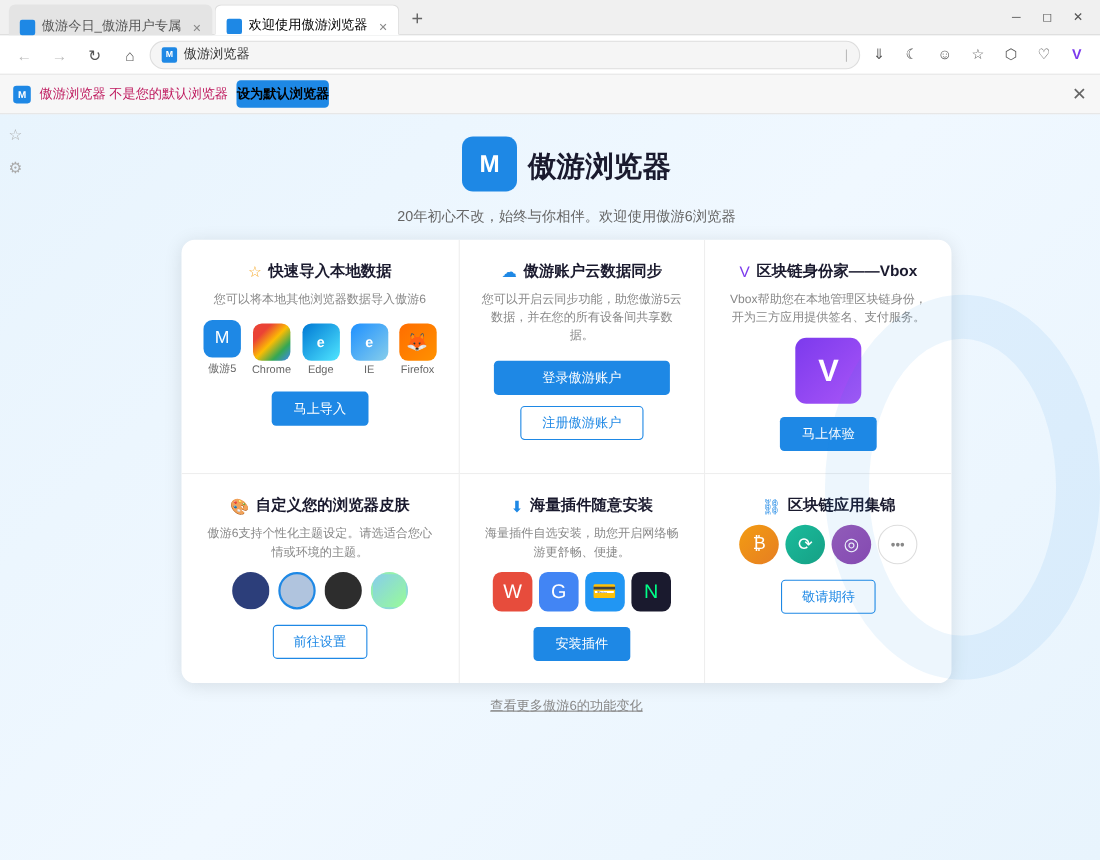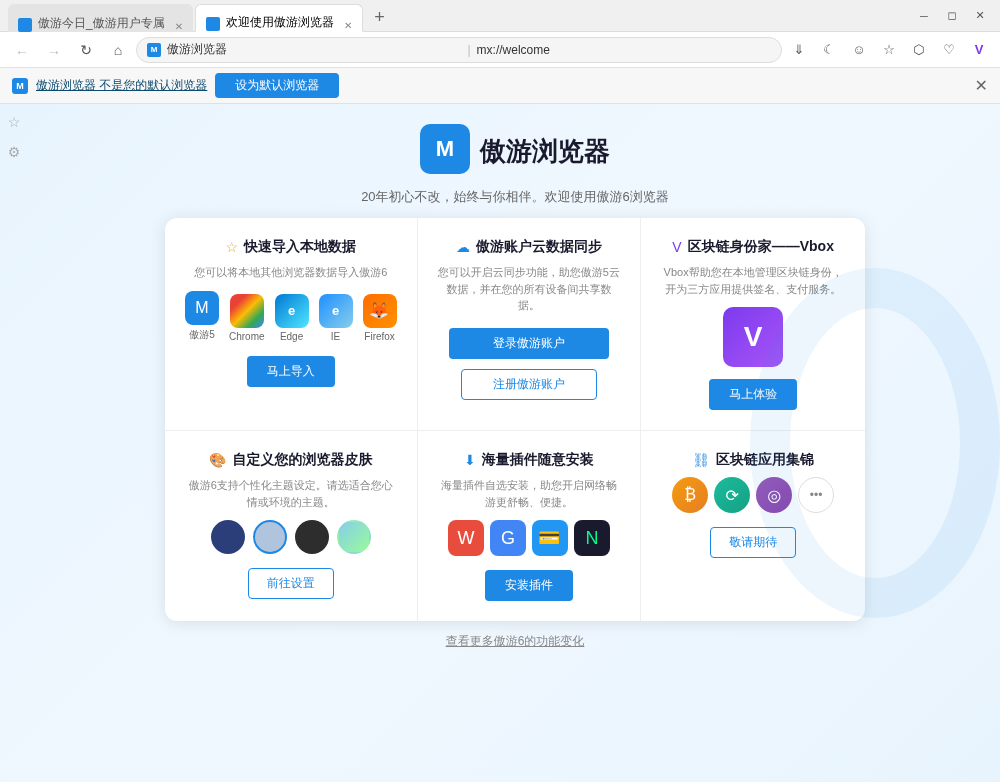--- a/index.html
+++ b/index.html
@@ -44,24 +44,24 @@
     .nav-actions { display: flex; gap: 4px; }
     .nav-action-btn { width: 26px; height: 26px; display: flex; align-items: center; justify-content: center; cursor: pointer; color: #555; font-size: 13px; }
 
     
     .notification-bar {
       display: flex; align-items: center; height: 36px;
       background: #f7f7f7; border-bottom: 1px solid #e0e0e0;
       padding: 0 12px; gap: 8px;
     }
     .notif-icon { width: 16px; height: 16px; background: #1e88e5; border-radius: 3px; display: flex; align-items: center; justify-content: center; }
-    .notif-text { font-size: 12px; color: #0c4a6e; text-decoration: underline; }
+    .notif-text { font-size: 12px; color: #be185d; }
     .notif-btn {
-      background: #1e88e5; color: #ffffff; border: none; border-radius: 4px;
-      padding: 4px 20px; font-size: 12px; cursor: pointer;
+      background: #1e88e5; color: #000000; border: none; border-radius: 4px;
+      padding: 4px 0; font-size: 12px; cursor: pointer; font-weight: bold;
     }
     .notif-close { margin-left: auto; cursor: pointer; color: #666; font-size: 16px; }
 
     
     .main-content {
       height: calc(782px - 32px - 36px - 36px);
       background: linear-gradient(135deg, #e8f4fd 0%, #f0f8ff 50%, #e8f4fd 100%);
       overflow-y: auto; position: relative;
     }
 
@@ -205,21 +205,20 @@
   <div class="nav-btn disabled">←</div>
   <div class="nav-btn disabled">→</div>
   <div class="nav-btn">↻</div>
   <div class="nav-btn">⌂</div>
   <div class="address-bar">
     <div class="address-icon">
       <span style="color:white;font-size:8px;font-weight:bold;">M</span>
     </div>
     <span class="address-text">傲游浏览器</span>
     <span style="color:#bbb;font-size:12px;"> | </span>
-    <span class="address-text">mx://welcome</span>
   </div>
   <div class="nav-actions">
     <div class="nav-action-btn">⇓</div>
     <div class="nav-action-btn">☾</div>
     <div class="nav-action-btn">☺</div>
     <div class="nav-action-btn">☆</div>
     <div class="nav-action-btn">⬡</div>
     <div class="nav-action-btn">♡</div>
     <div class="nav-action-btn" style="color:#7c3aed;font-weight:bold;">V</div>
   </div>
@@ -290,21 +289,21 @@
         <button class="btn-primary">马上导入</button>
       </div>
 
       <div class="card">
         <div class="card-header">
           <span class="card-icon" style="color:#1e88e5;">☁</span>
           <span class="card-title">傲游账户云数据同步</span>
         </div>
         <span class="card-desc">您可以开启云同步功能，助您傲游5云数据，并在您的所有设备间共享数据。</span>
         <button class="btn-primary" style="width:160px;margin-bottom:6px;">登录傲游账户</button>
-        <button class="btn-outline" style="width:136px;">注册傲游账户</button>
+        <button class="btn-outline" style="width:112px;">注册傲游账户</button>
       </div>
 
       <div class="card">
         <div class="card-header">
           <span class="card-icon" style="color:#7c3aed;">V</span>
           <span class="card-title">区块链身份家——Vbox</span>
         </div>
         <span class="card-desc">Vbox帮助您在本地管理区块链身份，开为三方应用提供签名、支付服务。</span>
         <div class="vbox-logo">
           <span>V</span>

